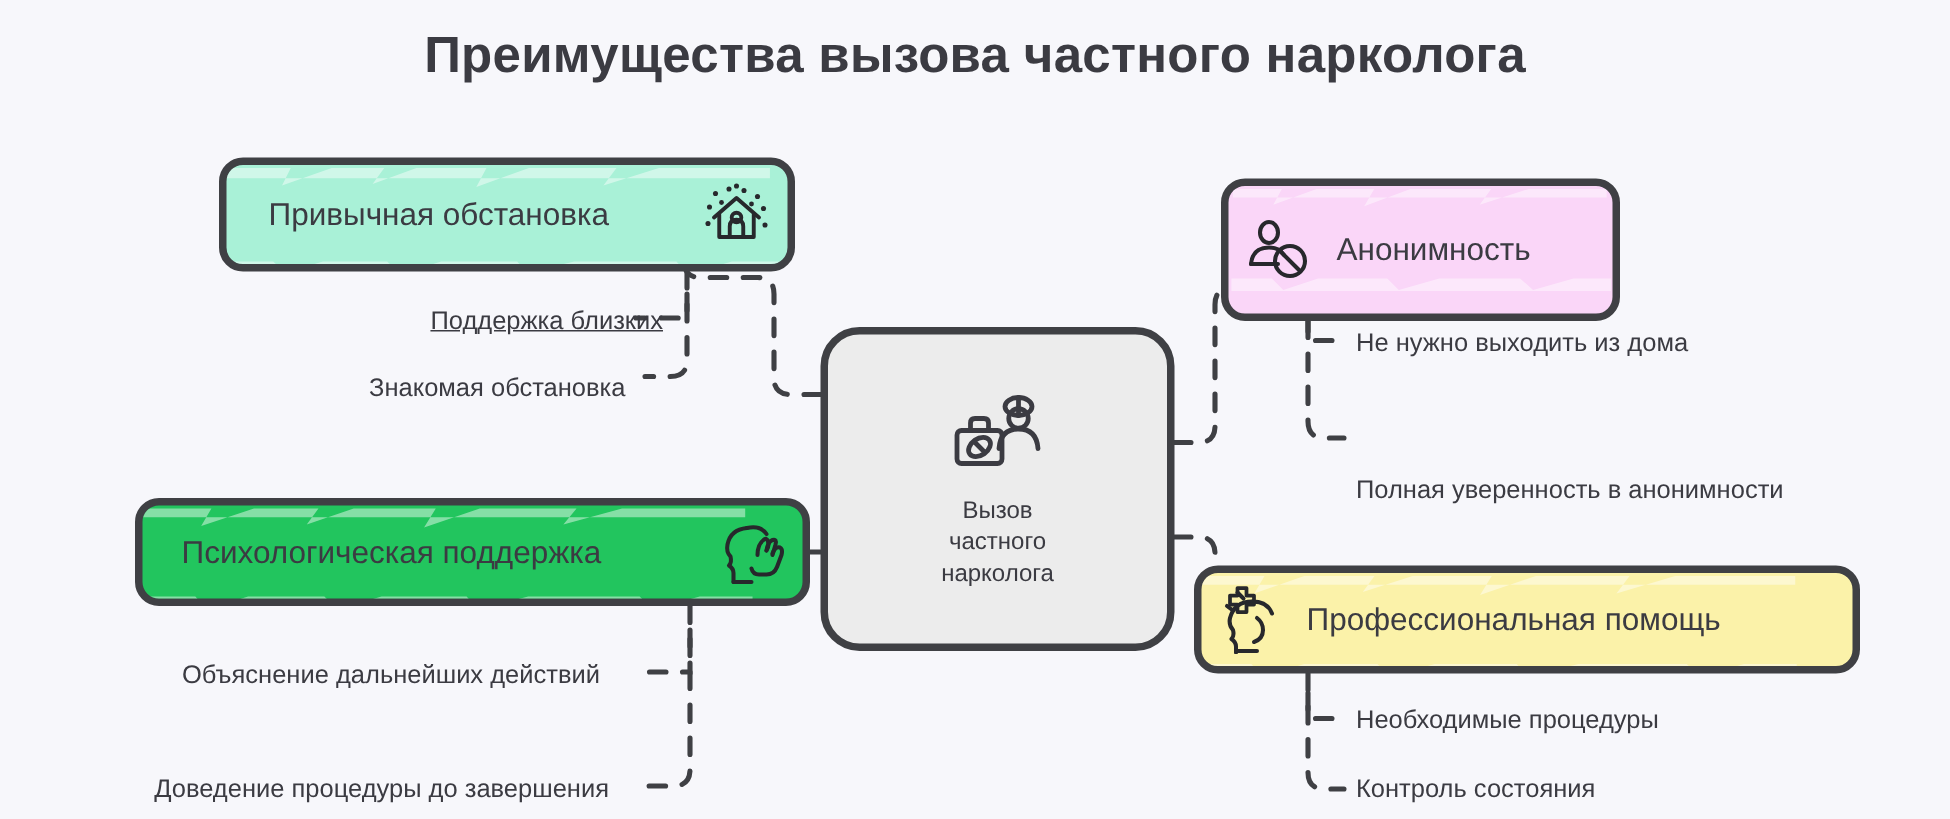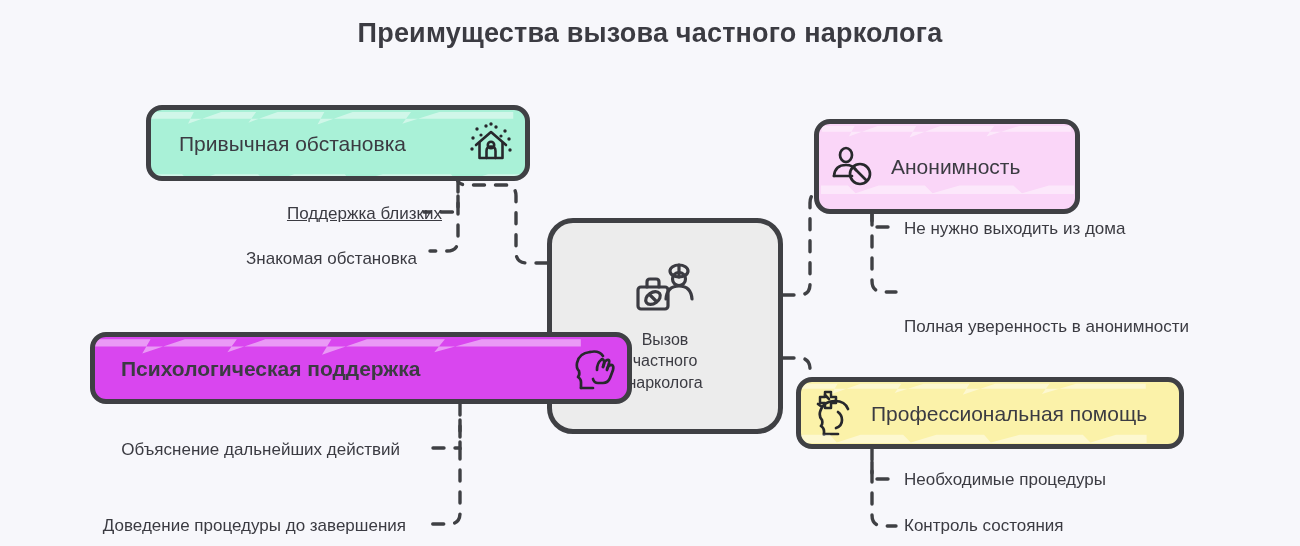--- a/index.html
+++ b/index.html
@@ -27,21 +27,21 @@
     height: 546px;
     pointer-events: none;
   }
 
   .page-title {
     position: absolute;
     left: 0;
     top: 18px;
     width: 1300px;
     text-align: center;
-    font-size: 27px;
+    font-size: 34px;
     font-weight: bold;
     color: #3b3b42;
     letter-spacing: 0.2px;
   }
 
   
   .node {
     position: absolute;
     box-sizing: border-box;
     border: 5px solid #3f4044;
@@ -77,28 +77,27 @@
     justify-content: space-between;
   }
   #node-anonymity {
     left: 814px; top: 119px; width: 266px; height: 95px;
     background: #fad6f8;
     padding: 0 24px 0 12px;
     justify-content: flex-start;
     gap: 14px;
   }
   #node-psych {
-    left: 90px; top: 332px; width: 542px; height: 72px;
-    background: #d946ef;
+    left: 90px; top: 332px; width: 450px; height: 72px;
+    background: #22c55e;
     padding: 0 10px 0 26px;
     justify-content: space-between;
-    font-weight: bold;
   }
   #node-prof {
-    left: 796px; top: 377px; width: 388px; height: 72px;
+    left: 796px; top: 377px; width: 444px; height: 72px;
     background: #fbf2a9;
     padding: 0 22px 0 10px;
     justify-content: flex-start;
     gap: 12px;
   }
 
   
   #node-center {
     position: absolute;
     left: 547px; top: 218px; width: 236px; height: 216px;

